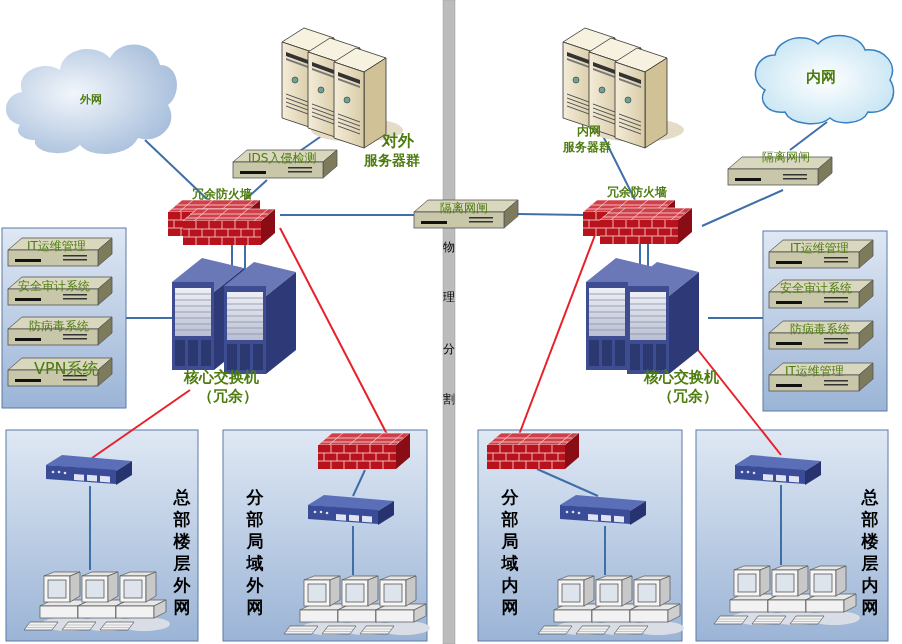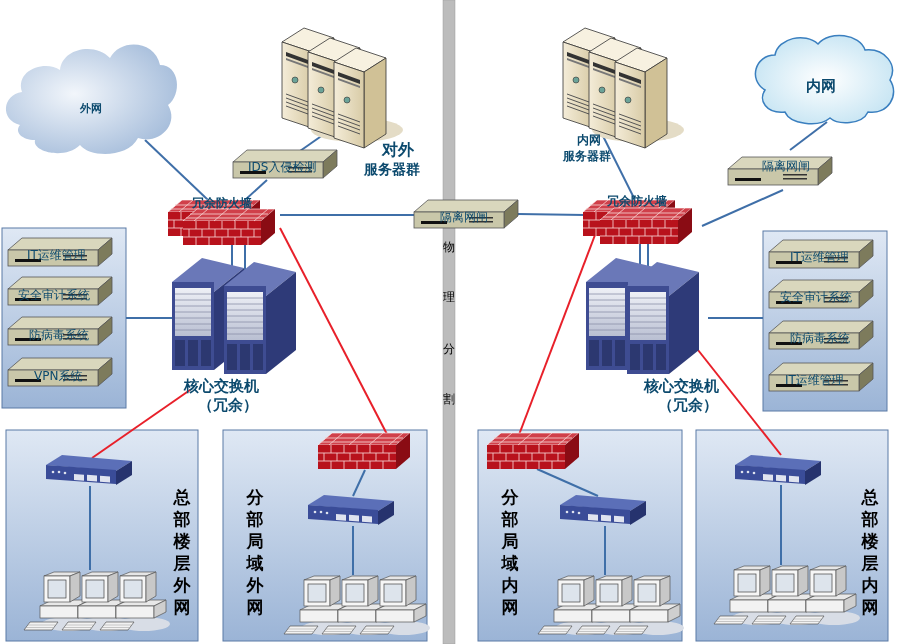--- a/index.html
+++ b/index.html
@@ -1,18 +1,18 @@
 <!DOCTYPE html>
 <html><head>
 <meta charset="utf-8">
 <style>
   html,body{margin:0;padding:0;background:#fff;}
   body{width:902px;height:644px;position:relative;overflow:hidden;font-family:"DejaVu Sans","Liberation Sans",sans-serif;}
   #stage{position:absolute;left:0;top:0;width:902px;height:644px;}
-  .lbl{position:absolute;color:#0c4a6e;white-space:nowrap;margin-top:9px;}
+  .lbl{position:absolute;color:#4d7c0f;white-space:nowrap;}
   .bold{font-weight:bold;}
   .vlbl{position:absolute;font-weight:bold;font-size:17px;line-height:22px;width:20px;text-align:center;color:#000;}
   .divider-text{position:absolute;font-size:12px;line-height:14px;color:#000;}
 </style>
 </head>
 <body>
 
 <div id="stage">
 <svg width="902" height="644" viewBox="0 0 902 644" xmlns="http://www.w3.org/2000/svg" style="position:absolute;left:0;top:0">
   <defs>
@@ -265,21 +265,21 @@
 <div class="lbl bold" style="left:607px;top:184px;font-size:12px;">冗余防火墙</div>
 
 <div class="lbl bold" style="left:184px;top:368px;font-size:15px;">核心交换机</div>
 <div class="lbl bold" style="left:198px;top:387px;font-size:15px;">（冗余）</div>
 <div class="lbl bold" style="left:644px;top:368px;font-size:15px;">核心交换机</div>
 <div class="lbl bold" style="left:658px;top:387px;font-size:15px;">（冗余）</div>
 
 <div class="lbl" style="left:27px;top:238px;font-size:12px;">IT运维管理</div>
 <div class="lbl" style="left:18px;top:278px;font-size:12px;">安全审计系统</div>
 <div class="lbl" style="left:29px;top:318px;font-size:12px;">防病毒系统</div>
-<div class="lbl" style="left:34px;top:359px;font-size:12px;text-align:right;">VPN系统</div>
+<div class="lbl" style="left:34px;top:359px;font-size:16px;text-align:right;">VPN系统</div>
 
 <div class="lbl" style="left:790px;top:240px;font-size:12px;">IT运维管理</div>
 <div class="lbl" style="left:780px;top:280px;font-size:12px;">安全审计系统</div>
 <div class="lbl" style="left:790px;top:321px;font-size:12px;">防病毒系统</div>
 <div class="lbl" style="left:785px;top:363px;font-size:12px;">IT运维管理</div>
 
 <div class="divider-text" style="left:443px;top:240px;">物</div>
 <div class="divider-text" style="left:443px;top:290px;">理</div>
 <div class="divider-text" style="left:443px;top:342px;">分</div>
 <div class="divider-text" style="left:443px;top:392px;">割</div>

